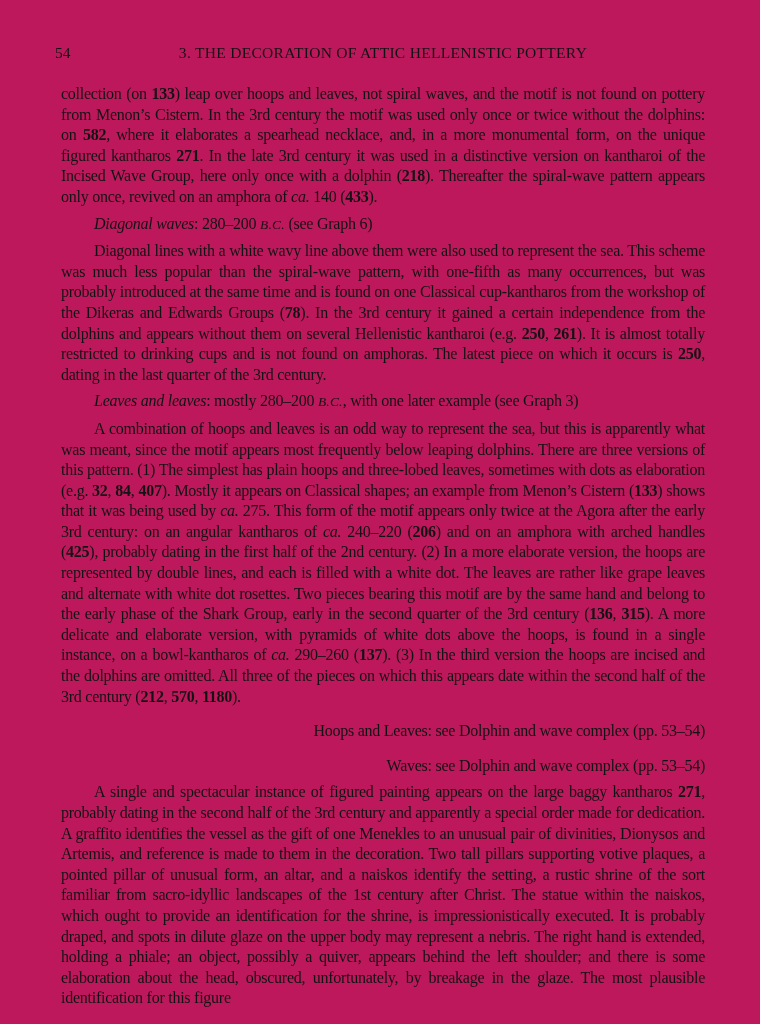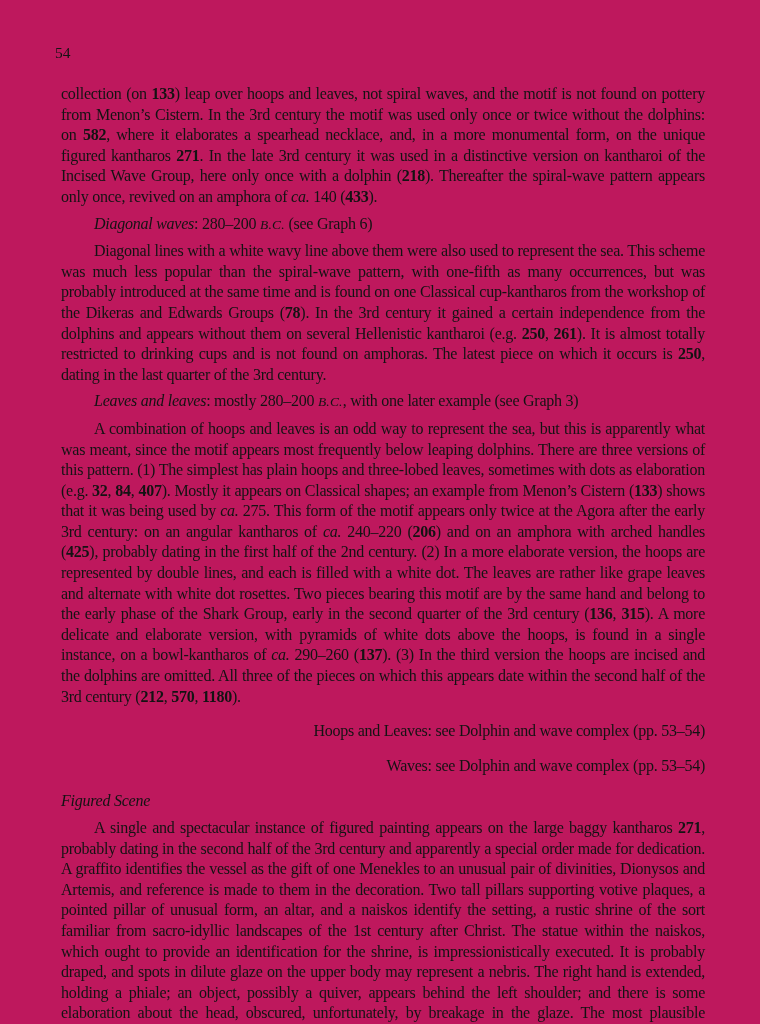--- a/index.html
+++ b/index.html
@@ -54,25 +54,25 @@
   span.b  { font-weight: bold; }
   span.i  { font-style: italic; }
   span.sc { font-size: 0.84em; letter-spacing: 0.2px; font-style: italic; }
 </style>
 </head>
 <body>
 
 <div class="page">
   <div class="running-header">
     <span class="page-number">54</span>
+    <span>3. THE DECORATION OF ATTIC HELLENISTIC POTTERY</span>
   </div>
   <div class="body-column">
       <p class=""><span class="">collection (on </span><span class="b">133</span><span class="">) leap over hoops and leaves, not spiral waves, and the motif is not found on pottery from Menon’s Cistern.  In the 3rd century the motif was used only once or twice without the dolphins: on </span><span class="b">582</span><span class="">, where it elaborates a spearhead necklace, and, in a more monumental form, on the unique figured kantharos </span><span class="b">271</span><span class="">.  In the late 3rd century it was used in a distinctive version on kantharoi of the Incised Wave Group, here only once with a dolphin (</span><span class="b">218</span><span class="">).  Thereafter the spiral-wave pattern appears only once, revived on an amphora of </span><span class="i">ca.</span><span class=""> 140 (</span><span class="b">433</span><span class="">).</span></p>
       <p class="indent"><span class="i">Diagonal waves</span><span class="">: 280–200 </span><span class="sc">B.C.</span><span class=""> (see Graph 6)</span></p>
       <p class="indent"><span class="">Diagonal lines with a white wavy line above them were also used to represent the sea.  This scheme was much less popular than the spiral-wave pattern, with one-fifth as many occurrences, but was probably introduced at the same time and is found on one Classical cup-kantharos from the workshop of the Dikeras and Edwards Groups (</span><span class="b">78</span><span class="">).  In the 3rd century it gained a certain independence from the dolphins and appears without them on several Hellenistic kantharoi (e.g. </span><span class="b">250</span><span class="">, </span><span class="b">261</span><span class="">).  It is almost totally restricted to drinking cups and is not found on amphoras.  The latest piece on which it occurs is </span><span class="b">250</span><span class="">, dating in the last quarter of the 3rd century.</span></p>
       <p class="indent"><span class="i">Leaves and leaves</span><span class="">: mostly 280–200 </span><span class="sc">B.C.</span><span class="">, with one later example (see Graph 3)</span></p>
       <p class="indent"><span class="">A combination of hoops and leaves is an odd way to represent the sea, but this is apparently what was meant, since the motif appears most frequently below leaping dolphins.  There are three versions of this pattern.  (1) The simplest has plain hoops and three-lobed leaves, sometimes with dots as elaboration (e.g. </span><span class="b">32</span><span class="">, </span><span class="b">84</span><span class="">, </span><span class="b">407</span><span class="">).  Mostly it appears on Classical shapes; an example from Menon’s Cistern (</span><span class="b">133</span><span class="">) shows that it was being used by </span><span class="i">ca.</span><span class=""> 275.  This form of the motif appears only twice at the Agora after the early 3rd century: on an angular kantharos of </span><span class="i">ca.</span><span class=""> 240–220 (</span><span class="b">206</span><span class="">) and on an amphora with arched handles (</span><span class="b">425</span><span class="">), probably dating in the first half of the 2nd century.  (2) In a more elaborate version, the hoops are represented by double lines, and each is filled with a white dot.  The leaves are rather like grape leaves and alternate with white dot rosettes.  Two pieces bearing this motif are by the same hand and belong to the early phase of the Shark Group, early in the second quarter of the 3rd century (</span><span class="b">136</span><span class="">, </span><span class="b">315</span><span class="">).  A more delicate and elaborate version, with pyramids of white dots above the hoops, is found in a single instance, on a bowl-kantharos of </span><span class="i">ca.</span><span class=""> 290–260 (</span><span class="b">137</span><span class="">).  (3) In the third version the hoops are incised and the dolphins are omitted.  All three of the pieces on which this appears date within the second half of the 3rd century (</span><span class="b">212</span><span class="">, </span><span class="b">570</span><span class="">, </span><span class="b">1180</span><span class="">).</span></p>
       <p class="xref"><span class="">Hoops and Leaves: see Dolphin and wave complex (pp. 53–54)</span></p>
       <p class="xref"><span class="">Waves: see Dolphin and wave complex (pp. 53–54)</span></p>
-      <p class="heading"><span class="">Figured Scene</span></p>
       <p class="indent after-heading"><span class="">A single and spectacular instance of figured painting appears on the large baggy kantharos </span><span class="b">271</span><span class="">, probably dating in the second half of the 3rd century and apparently a special order made for dedication.  A graffito identifies the vessel as the gift of one Menekles to an unusual pair of divinities, Dionysos and Artemis, and reference is made to them in the decoration.  Two tall pillars supporting votive plaques, a pointed pillar of unusual form, an altar, and a naiskos identify the setting, a rustic shrine of the sort familiar from sacro-idyllic landscapes of the 1st century after Christ.  The statue within the naiskos, which ought to provide an identification for the shrine, is impressionistically executed.  It is probably draped, and spots in dilute glaze on the upper body may represent a nebris.  The right hand is extended, holding a phiale; an object, possibly a quiver, appears behind the left shoulder; and there is some elaboration about the head, obscured, unfortunately, by breakage in the glaze.  The most plausible identification for this figure</span></p>
     </div>
 </div>
 
 </body></html>

